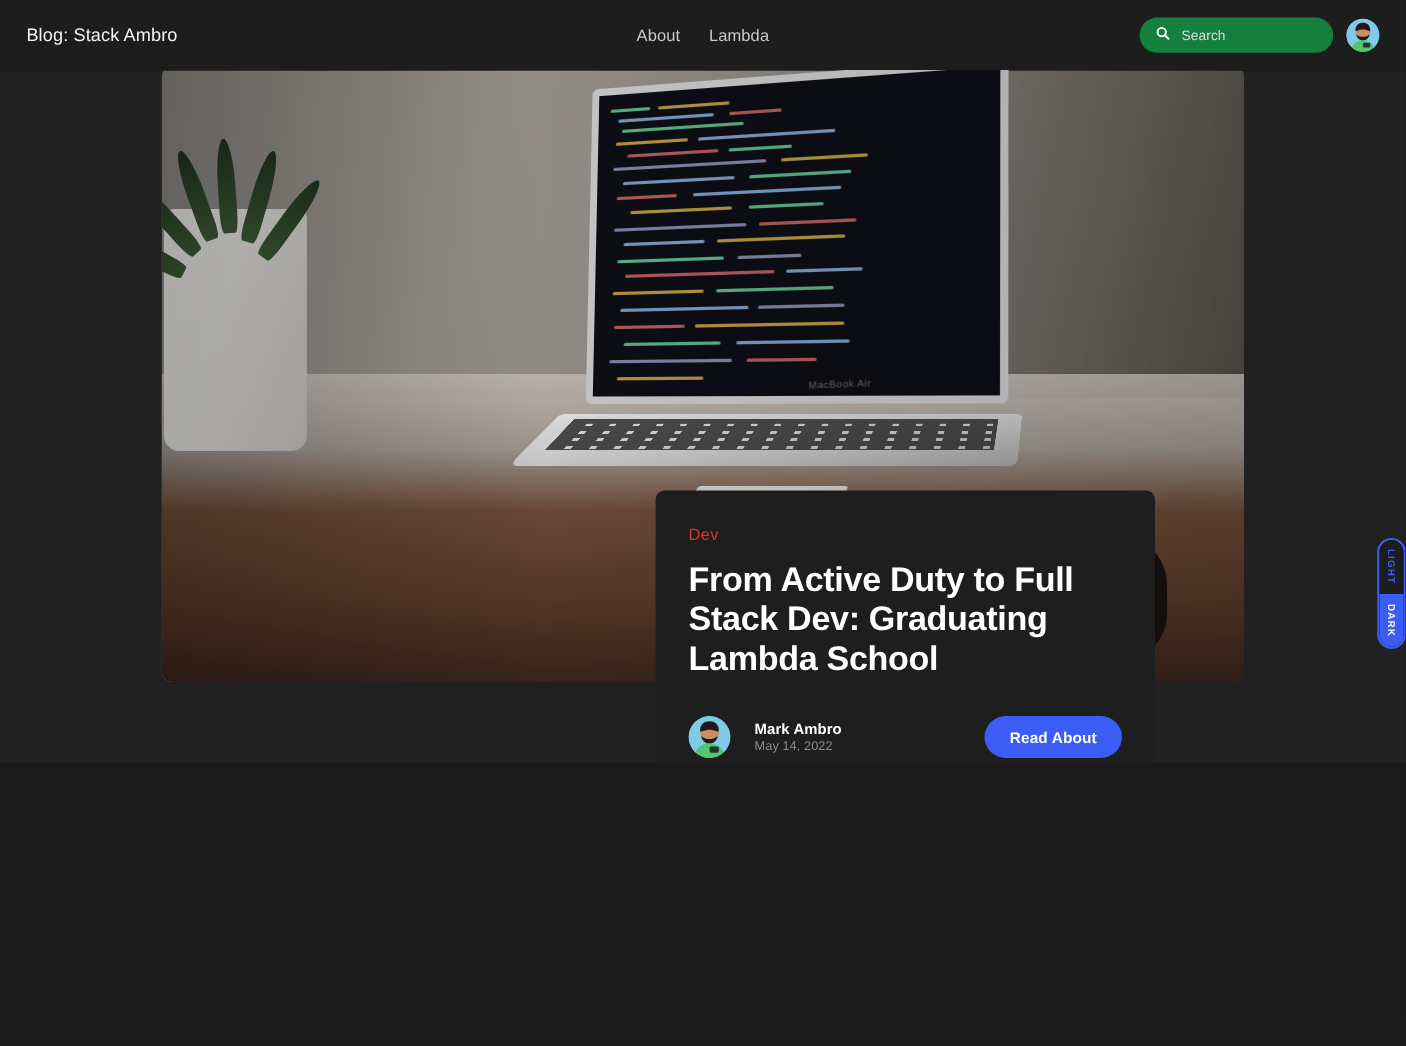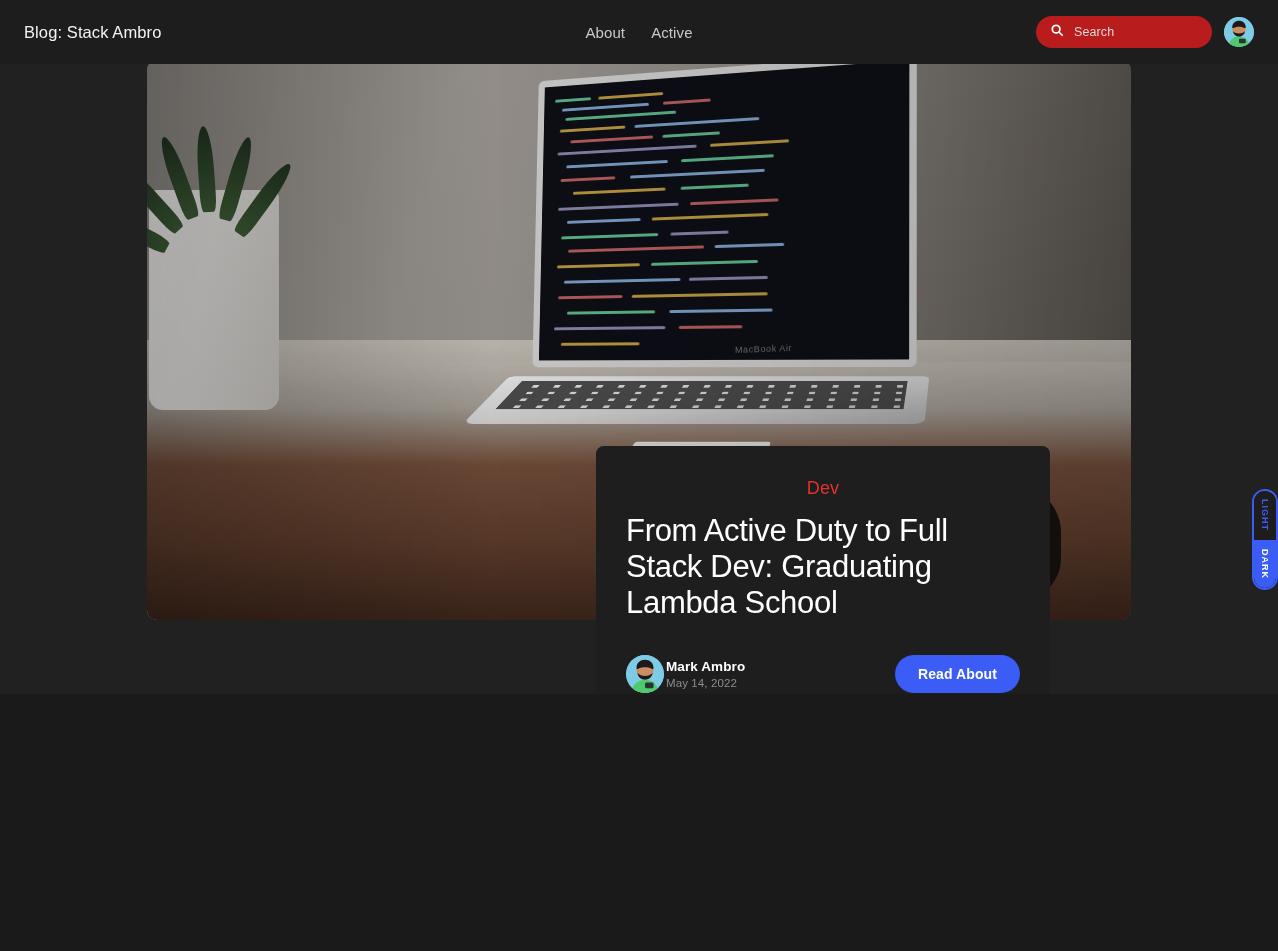--- a/index.html
+++ b/index.html
@@ -45,21 +45,21 @@
   }
   .nav-right {
     margin-left: auto;
     display: flex;
     align-items: center;
     gap: 12px;
   }
   .search-pill {
     width: 176px;
     height: 32px;
-    background: #b91c1c;
+    background: #15803d;
     border-radius: 16px;
     display: flex;
     align-items: center;
     padding: 0 14px;
     gap: 10px;
   }
   .search-pill .sicon { display: block; }
   .search-pill .stext {
     color: #d9d9d9;
     font-size: 12.5px;
@@ -206,39 +206,38 @@
     position: absolute;
     left: 596px;
     top: 382px;
     width: 454px;
     background: #1e1e1e;
     border-radius: 8px;
     padding: 32px 30px 26px 30px;
   }
   .tag {
     color: #e0332a;
-    font-size: 18px;
+    font-size: 15px;
     font-weight: 500;
     letter-spacing: .2px;
     margin-bottom: 14px;
-    text-align: center;
   }
   .hero-title {
     color: #ffffff;
     font-size: 31px;
     line-height: 1.16;
-    font-weight: 400;
+    font-weight: 700;
     letter-spacing: -.3px;
     margin-bottom: 34px;
   }
   .card-foot {
     display: flex;
     align-items: center;
   }
-  .author-block { margin-left: 2px; }
+  .author-block { margin-left: 22px; }
   .author-name {
     color: #ffffff;
     font-size: 13.5px;
     font-weight: 700;
     letter-spacing: .1px;
   }
   .author-date {
     color: #8d8d8d;
     font-size: 11.5px;
     margin-top: 3px;
@@ -297,21 +296,21 @@
   }
 </style>
 </head>
 <body>
 
 <div class="navbar">
   <div class="brand">Blog: Stack Ambro</div>
 
   <nav class="nav-links">
     <a href="#">About</a>
-    <a href="#">Active</a>
+    <a href="#">Lambda</a>
   </nav>
 
   <div class="nav-right">
     <div class="search-pill">
       <span class="sicon">
         <svg width="14" height="14" viewBox="0 0 24 24" fill="none" stroke="#ffffff" stroke-width="3" stroke-linecap="round">
           <circle cx="10.5" cy="10.5" r="6.5"></circle>
           <line x1="15.5" y1="15.5" x2="21" y2="21"></line>
         </svg>
       </span>

